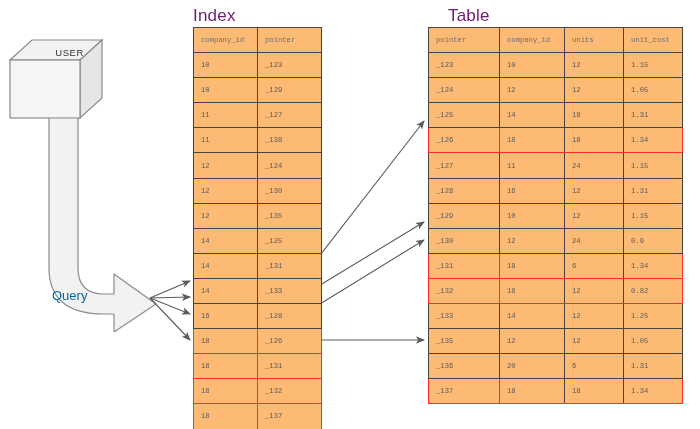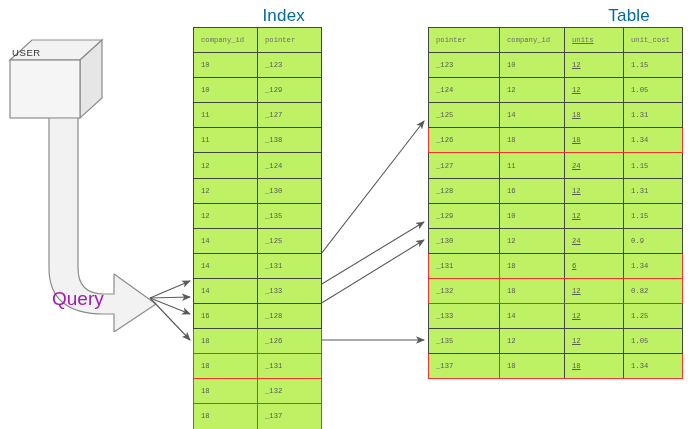--- a/index.html
+++ b/index.html
@@ -12,34 +12,34 @@
     height: 429px;
     position: relative;
     font-family: "Liberation Sans", sans-serif;
     overflow: hidden;
   }
 
   
   .diagram-title {
     position: absolute;
     font-size: 17px;
-    color: #0369a1;
+    color: #701a75;
     font-weight: 400;
-    text-align: right;
+    text-align: left;
     letter-spacing: 0.2px;
   }
   #index-title { left: 193px; top: 6px; width: 112px; }
-  #table-title { left: 428px; top: 6px; width: 222px; }
+  #table-title { left: 448px; top: 6px; width: 222px; }
 
   
   .grid {
     position: absolute;
     border-collapse: collapse;
     table-layout: fixed;
-    background: #bef264;
+    background: #fdba74;
   }
   .grid td {
     border: 1px solid #444444;
     font-size: 7.2px;
     color: #5b5b5b;
     font-family: "Liberation Mono", monospace;
     padding: 0 0 0 7px;
     height: 24.1px;
     overflow: hidden;
     white-space: nowrap;
@@ -61,57 +61,57 @@
   .grid tr.hl td.first { border-left: 1.6px solid #ff2d2d; }
   .grid tr.hl td.last  { border-right: 1.6px solid #ff2d2d; }
 
   #index-table { left: 193px; top: 27px; width: 112px; }
   #index-table td.c0 { width: 56px; }
   #index-table td.c1 { width: 56px; }
 
   #table-table { left: 428px; top: 27px; width: 222px; }
   #table-table td.c0 { width: 63px; }
   #table-table td.c1 { width: 57px; }
-  #table-table td.c2 { width: 51px; text-decoration: underline; }
+  #table-table td.c2 { width: 51px; }
   #table-table td.c3 { width: 51px; }
 
   
   #user-cube {
     position: absolute;
     left: 8px;
     top: 38px;
     width: 96px;
     height: 90px;
   }
   .cube-label {
     position: absolute;
     left: 12px;
     top: 47px;
     width: 72px;
-    text-align: left;
+    text-align: right;
     font-size: 9.5px;
     color: #333333;
     letter-spacing: 0.6px;
     pointer-events: none;
   }
 
   
   #query-arrow {
     position: absolute;
     left: 26px;
     top: 118px;
     width: 160px;
     height: 214px;
   }
   .query-label {
     position: absolute;
     left: 52px;
     top: 288px;
-    font-size: 19px;
-    color: #a21caf;
+    font-size: 13px;
+    color: #0369a1;
     pointer-events: none;
   }
 
   
   #connectors {
     position: absolute;
     left: 0;
     top: 0;
     width: 700px;
     height: 429px;
@@ -310,20 +310,26 @@
         <td class="c1 mid">14</td>
         <td class="c2 mid">12</td>
         <td class="c3 last">1.25</td>
       </tr>
       <tr>
         <td class="c0 first">_135</td>
         <td class="c1 mid">12</td>
         <td class="c2 mid">12</td>
         <td class="c3 last">1.05</td>
       </tr>
+      <tr>
+        <td class="c0 first">_136</td>
+        <td class="c1 mid">20</td>
+        <td class="c2 mid">6</td>
+        <td class="c3 last">1.31</td>
+      </tr>
       <tr class="hl">
         <td class="c0 first">_137</td>
         <td class="c1 mid">18</td>
         <td class="c2 mid">18</td>
         <td class="c3 last">1.34</td>
       </tr>
     </tbody>
 </table>
 
 </body></html>

